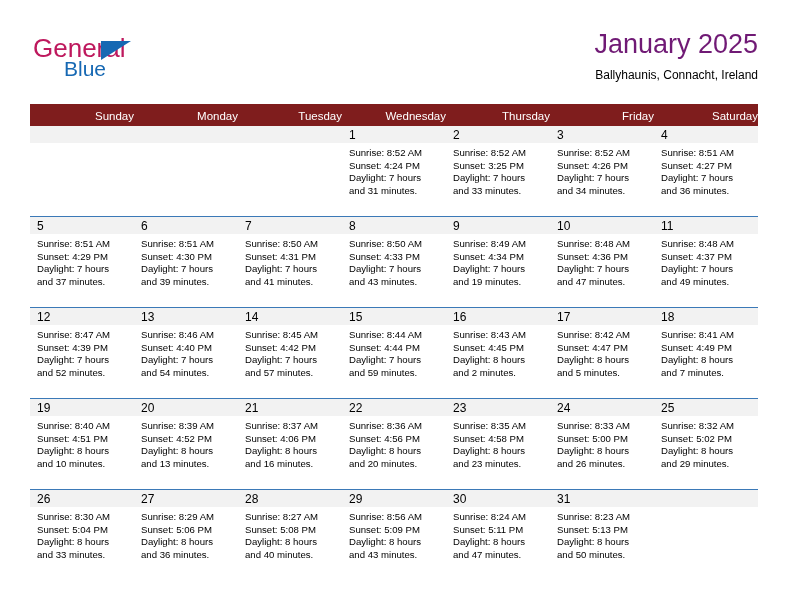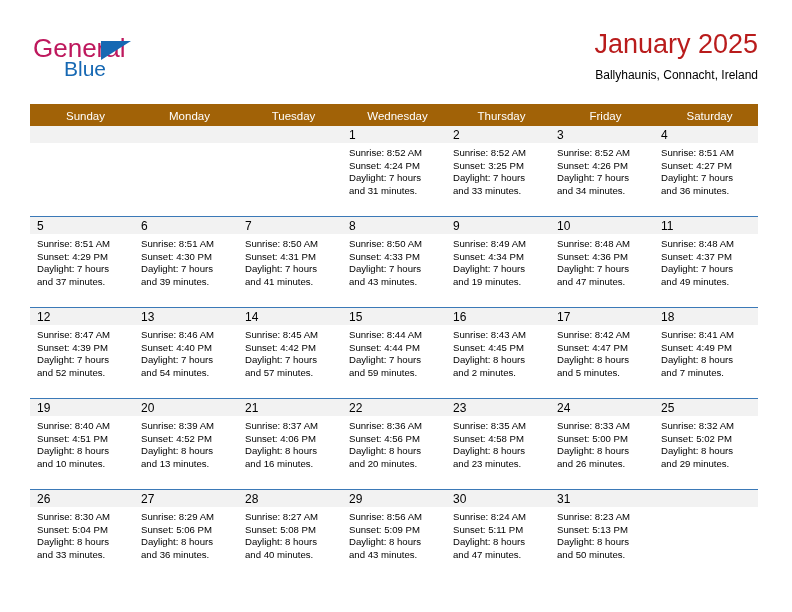--- a/index.html
+++ b/index.html
@@ -66,21 +66,21 @@
   }
 
   .title-block {
     position: absolute;
     right: 34px;
     top: 28px;
     text-align: right;
   }
   .cal-title {
     font-size: 27px;
-    color: #b91c1c;
+    color: #701a75;
     line-height: 32px;
     white-space: nowrap;
   }
   .cal-sub {
     margin-top: 7px;
     font-size: 12px;
     color: #000000;
     line-height: 16px;
     white-space: nowrap;
   }
@@ -88,25 +88,25 @@
   
   .cal {
     position: absolute;
     left: 30px;
     top: 104px;
     width: 728px;
     border-collapse: collapse;
     table-layout: fixed;
   }
   .cal th {
-    background: #a16207;
+    background: #7f1d1d;
     color: #ffffff;
     font-size: 11.5px;
     font-weight: normal;
-    text-align: center;
+    text-align: right;
     padding: 5px 0 4px 7px;
     height: 13px;
     box-sizing: content-box;
   }
   .cal td {
     vertical-align: top;
     padding: 0;
     height: 90px;
     border-top: 1px solid #3b79b7;
     background: #ffffff;

